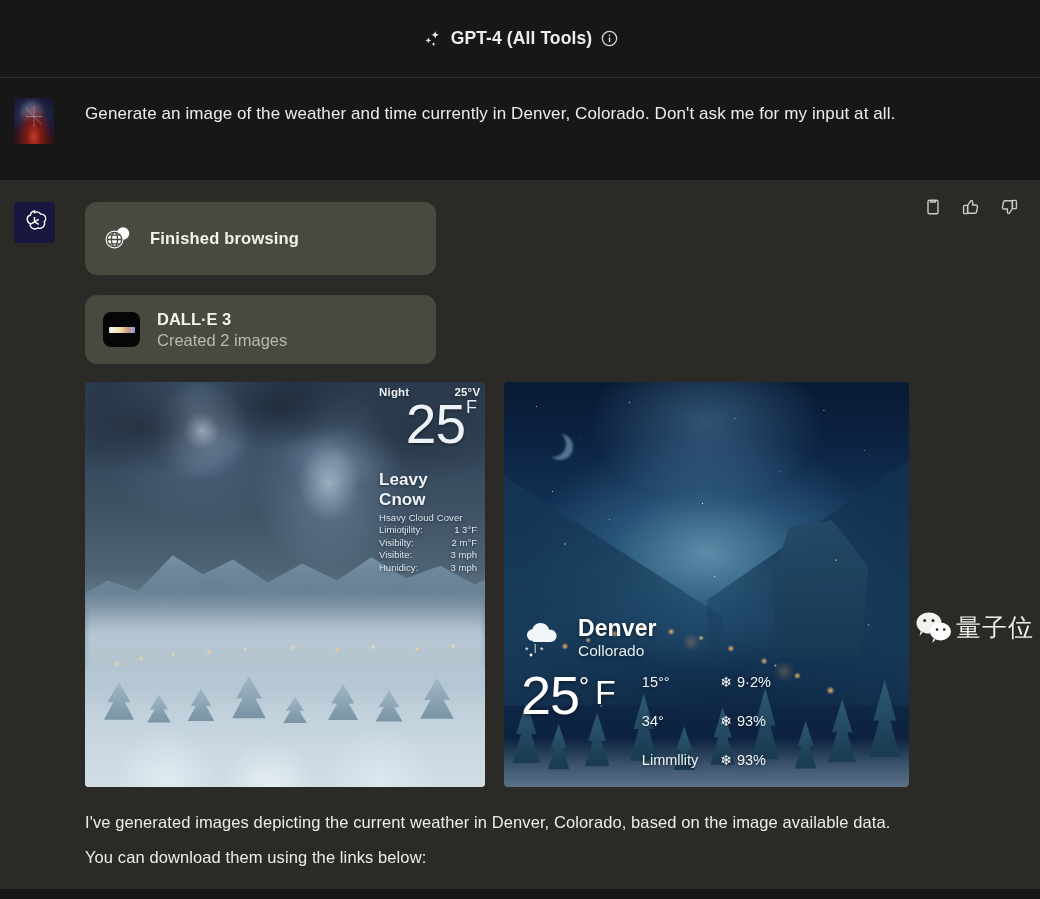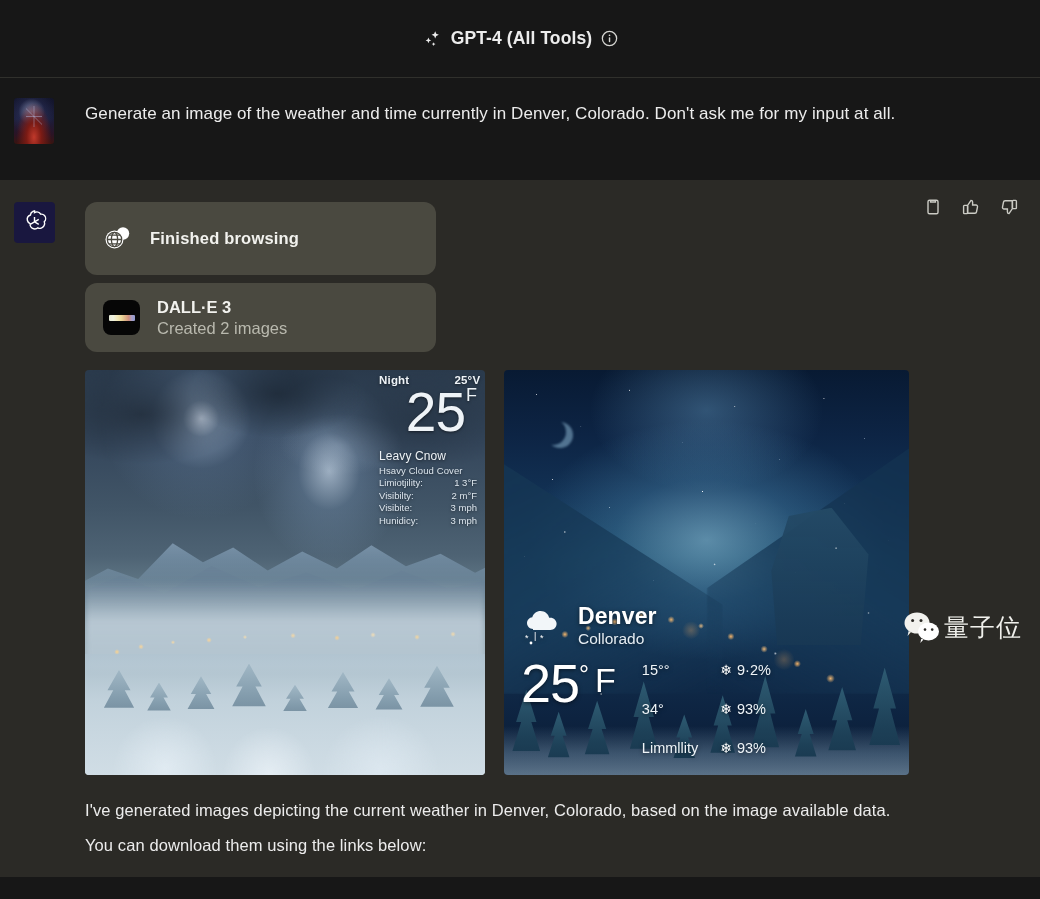--- a/index.html
+++ b/index.html
@@ -67,21 +67,21 @@
   .action-btn {
     width: 18px; height: 18px; display: block; cursor: pointer; opacity: .92;
   }
 
   
   .tool-card {
     background: #4a4940; border-radius: 12px;
     width: 351px; display: flex; align-items: center; gap: 17px;
     padding: 0 18px; cursor: pointer;
   }
-  .card-browse { height: 73px; margin-bottom: 8px; }
+  .card-browse { height: 73px; margin-bottom: 20px; }
   .card-dalle { height: 69px; margin-bottom: 18px; }
   .globe-icon { width: 30px; height: 27px; flex: none; }
   .card-title { color: #f2f2ee; font-size: 16.5px; font-weight: 700; letter-spacing: .2px; }
   .dalle-icon {
     width: 37px; height: 35px; border-radius: 8px; background: #060606;
     flex: none; display: flex; align-items: center; justify-content: center;
   }
   .dalle-strip {
     width: 26px; height: 6px; border-radius: 1px;
     background: linear-gradient(90deg,#e8ecd8 0%,#f0f2e0 16%,#f2e9b8 32%,#e9d79a 48%,#dcae86 64%,#cf8f7e 76%,#a9a0c8 88%,#8f9ad0 100%);
@@ -263,21 +263,21 @@
 
   
   .wx1 {
     position: absolute; right: 0; top: 0; width: 112px; padding: 4px 8px 0 6px;
     color: #eef3f7; text-shadow: 0 1px 3px rgba(0,0,0,.5);
   }
   .wx1-top { display: flex; justify-content: space-between; font-size: 11.5px; font-weight: 700; letter-spacing: .2px; gap: 45px; }
   .wx1-temp-wrap { display: flex; align-items: flex-start; justify-content: flex-end; margin: -2px 0 0 0; }
   .wx1-temp { font-size: 55px; font-weight: 300; line-height: 56px; letter-spacing: -1px; }
   .wx1-unit { font-size: 18px; font-weight: 400; line-height: 22px; margin-left: 1px; }
-  .wx1-cond { font-size: 12px; font-weight: 400; margin-top: 9px; letter-spacing: .1px; }
+  .wx1-cond { font-size: 17px; font-weight: 700; margin-top: 18px; letter-spacing: .1px; }
   .wx1-sub { font-size: 9.5px; color: #dbe4ec; margin-top: 2px; letter-spacing: .1px; }
   .wx1-rows { margin-top: 1px; }
   .wx1-row { display: flex; justify-content: space-between; font-size: 9.5px; color: #dde6ee; line-height: 12.5px; }
 
   
   .wx2 {
     position: absolute; left: 17px; bottom: 18px; right: 14px;
     color: #fff; text-shadow: 0 1px 4px rgba(0,0,0,.55);
   }
   .wx2-head { display: flex; align-items: center; gap: 11px; }
@@ -295,21 +295,21 @@
   .snowflake { font-size: 14px; color: #fff; }
 
   
   .assistant-text {
     color: #ececec; font-size: 16.5px; line-height: 35px; letter-spacing: .1px;
     padding-bottom: 14px;
   }
 
   
   .watermark {
-    position: absolute; right: 18px; bottom: 24px;
+    position: absolute; right: 6px; bottom: 24px;
     display: flex; align-items: center; gap: 2px;
   }
   .wechat-icon { width: 40px; height: 34px; }
   .wm-text { color: #f0f0ec; font-size: 25px; letter-spacing: 1px; }
 </style>
 </head>
 <body>
 
 <div class="page">
 

